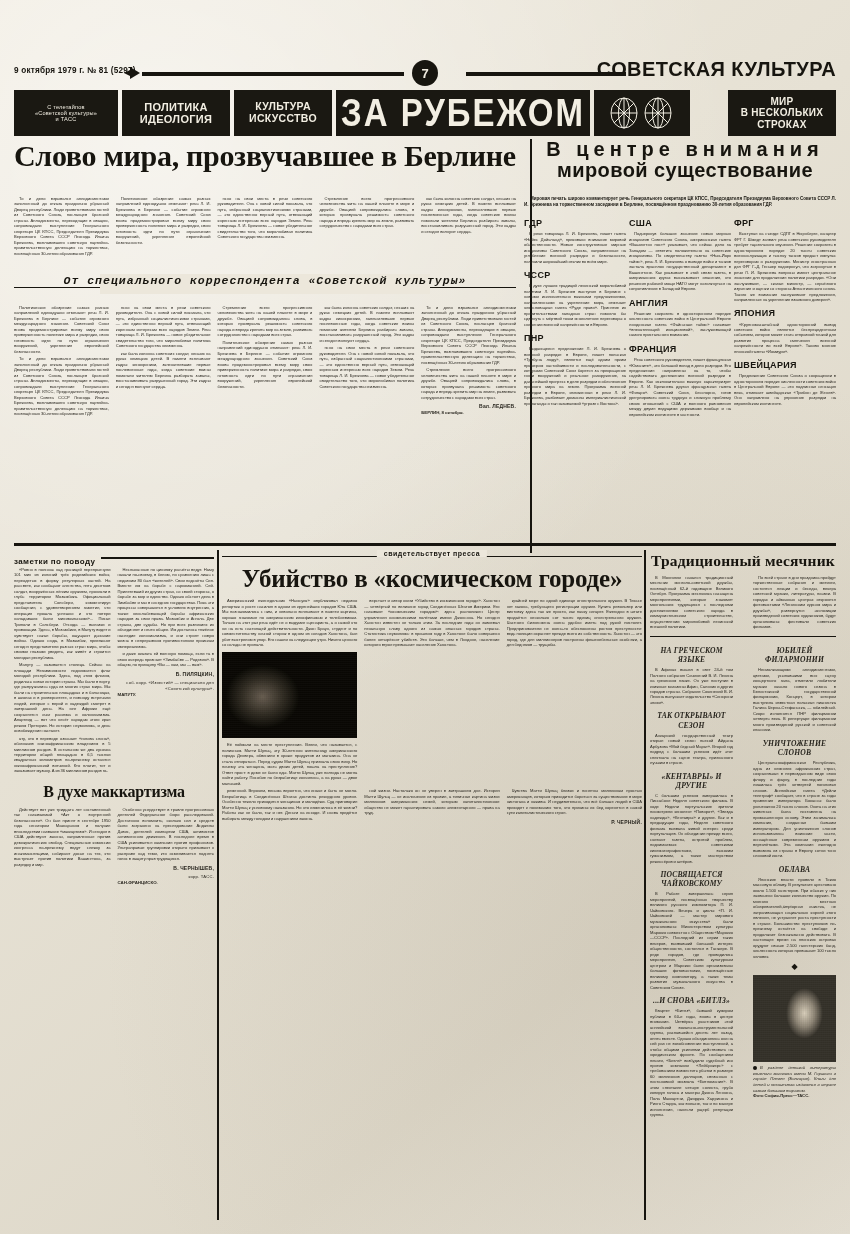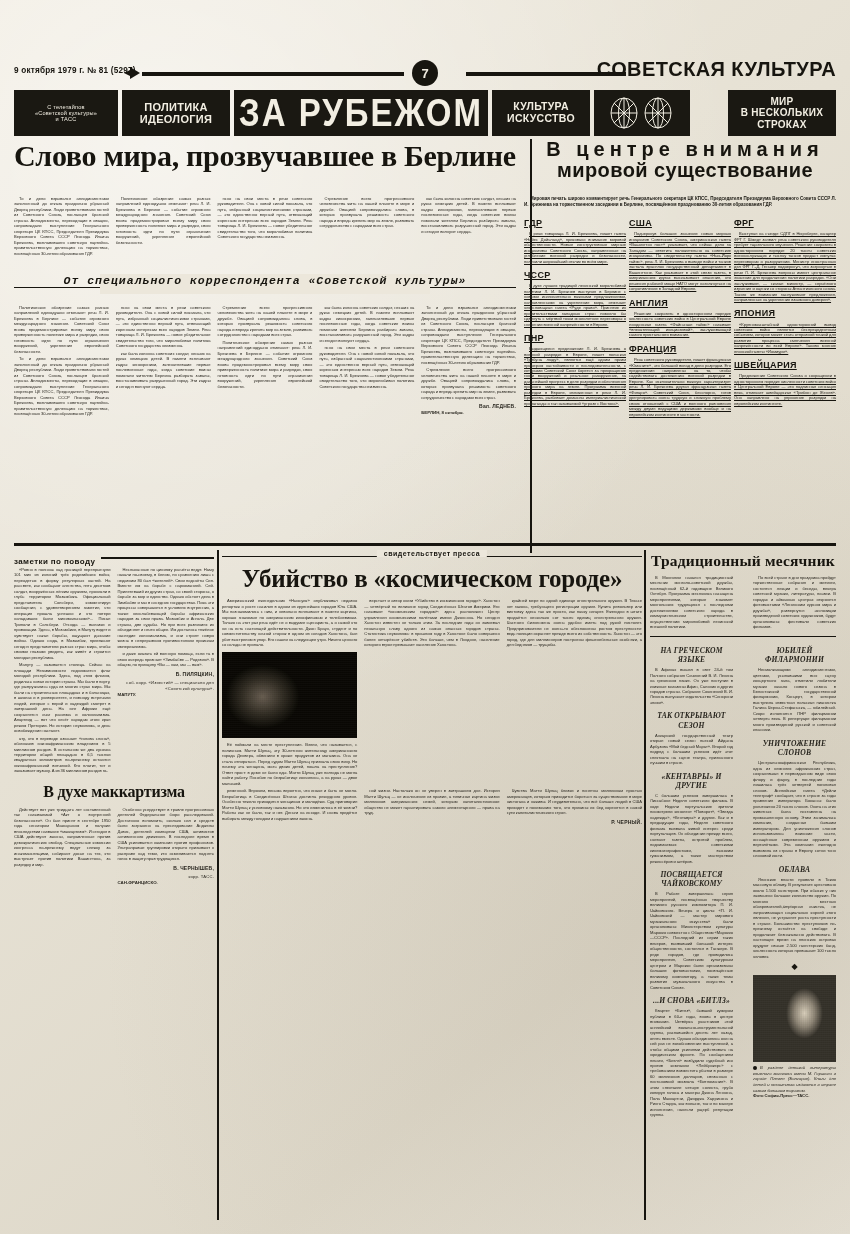--- a/index.html
+++ b/index.html
@@ -123,21 +123,21 @@
     position:absolute;left:50%;top:0;transform:translateX(-50%);
     width:330px;height:20px;background:#ece7db;
   }
   .a1 .cols2{display:flex;gap:7px;height:233px;}
   .a1 .cols2 > div{flex:1;}
 
   
   .a2{position:absolute;left:524px;top:196px;width:312px;height:345px;}
   .a2 .lede{font-size:4.5px;font-weight:bold;line-height:1.35;text-align:justify;
     font-family:"Liberation Sans",sans-serif;margin-bottom:4px;text-indent:6px;}
-  .a2 .cols{display:flex;gap:3px;height:320px;text-decoration:underline;}
+  .a2 .cols{display:flex;gap:3px;height:320px;}
   .a2 .cols > div{flex:1;}
 
   
   .hr-main{position:absolute;left:14px;right:14px;top:543px;height:3px;background:#17150f;}
 
   
   .lower{position:absolute;left:14px;right:14px;top:550px;bottom:14px;}
   .vdiv2{position:absolute;top:0;bottom:0;width:2px;background:#17150f;}
 
   
@@ -255,26 +255,26 @@
   <div class="banner">
     <div class="bx src">
       <span>С телетайпов</span>
       <span>«Советской культуры»</span>
       <span>и ТАСС</span>
     </div>
     <div class="bx pol">
       <span>ПОЛИТИКА</span>
       <span>ИДЕОЛОГИЯ</span>
     </div>
-    <div class="bx main">
-      <span class="zr">ЗА РУБЕЖОМ</span>
-    </div>
     <div class="bx cult">
       <span>КУЛЬТУРА</span>
       <span>ИСКУССТВО</span>
+    </div>
+    <div class="bx main">
+      <span class="zr">ЗА РУБЕЖОМ</span>
     </div>
     <div class="bx globe">
       <svg class="globe-svg" viewBox="0 0 78 34">
         <g fill="none" stroke="#f2eee2" stroke-width="1">
           <ellipse cx="21" cy="17" rx="13" ry="15"></ellipse>
           <ellipse cx="21" cy="17" rx="5.5" ry="15"></ellipse>
           <line x1="8" y1="17" x2="34" y2="17"></line>
           <line x1="21" y1="2" x2="21" y2="32"></line>
           <line x1="11" y1="7" x2="31" y2="27"></line>
           <line x1="31" y1="7" x2="11" y2="27"></line>

